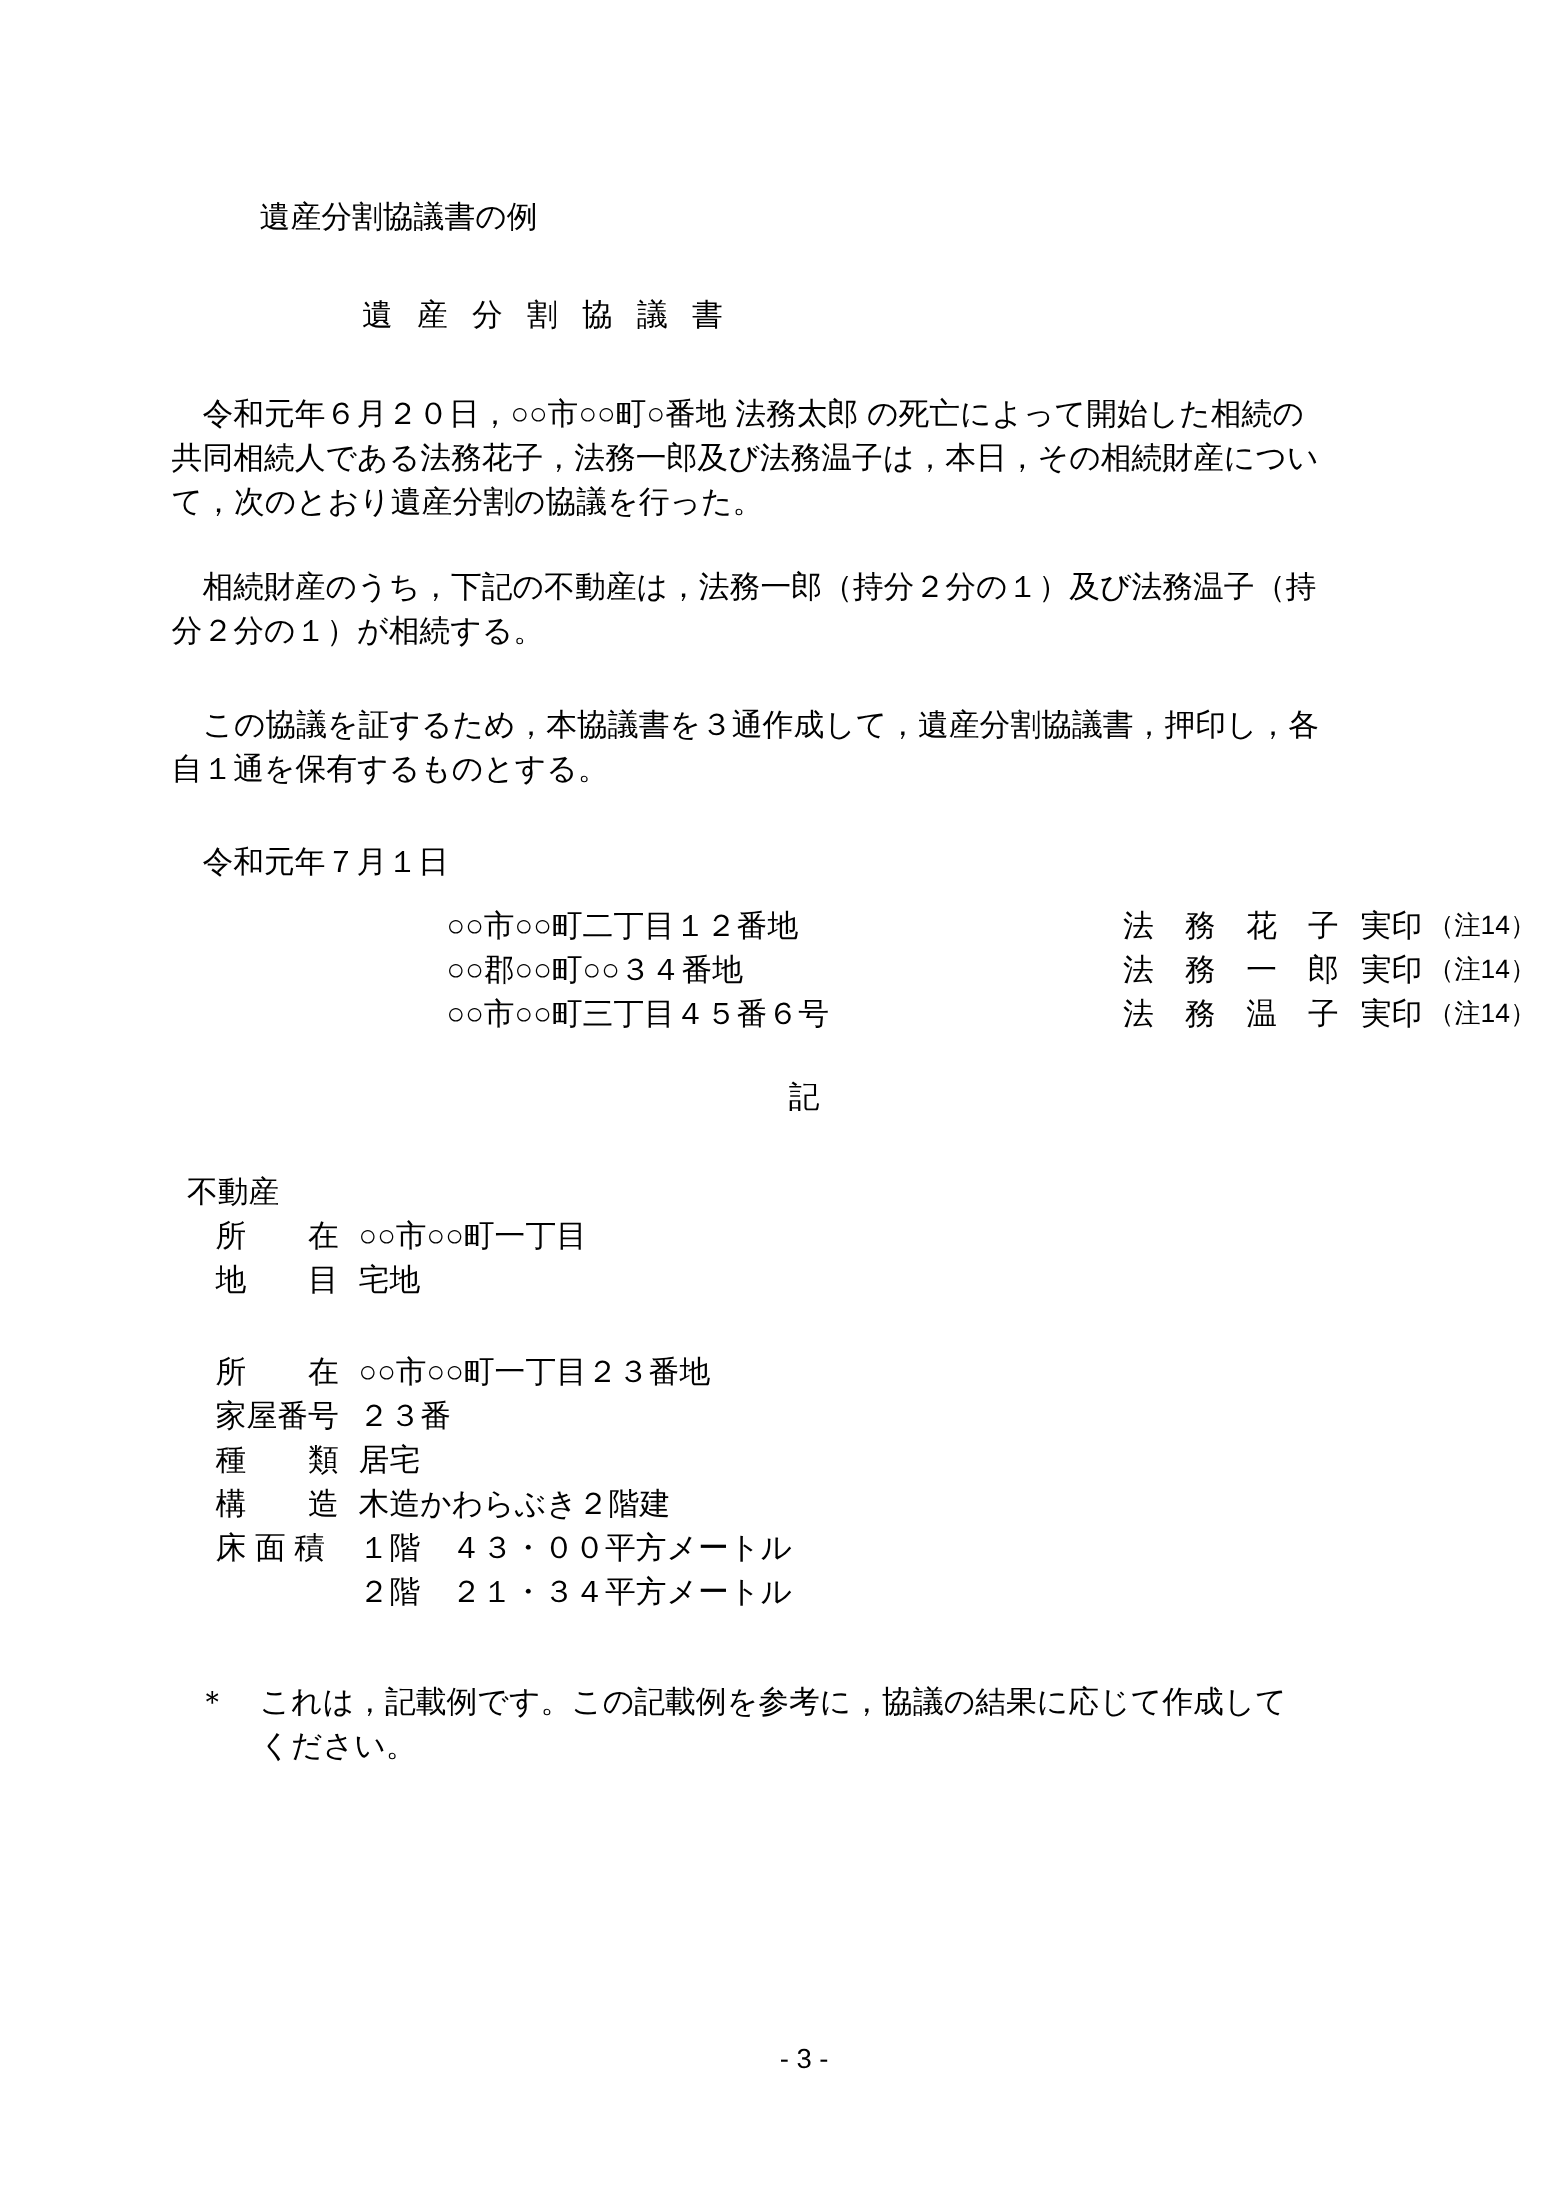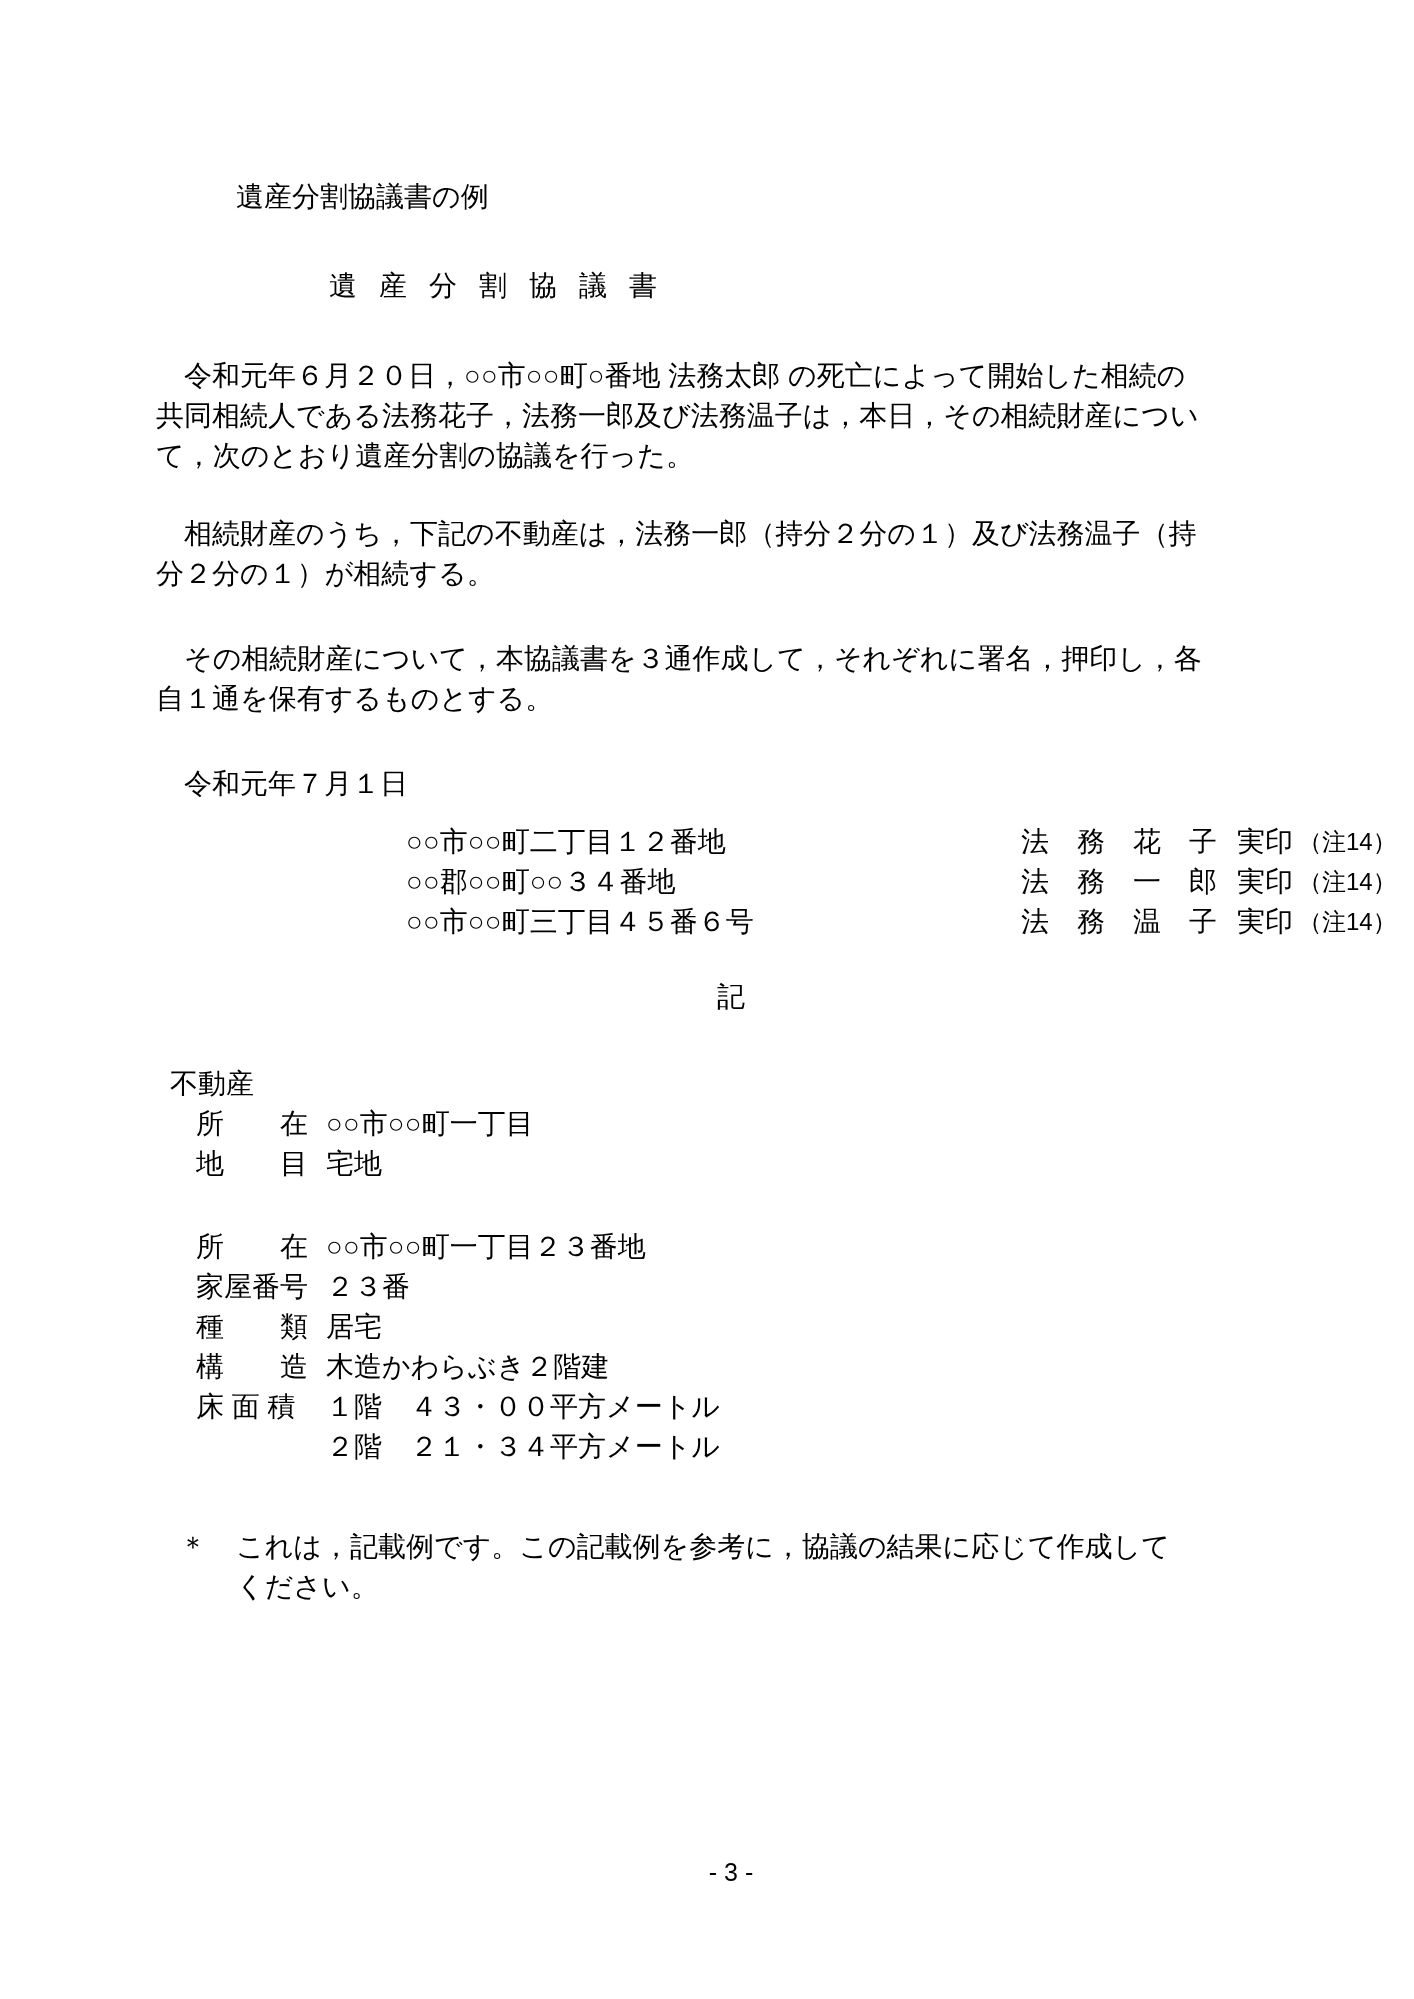--- a/index.html
+++ b/index.html
@@ -47,21 +47,21 @@
 <div class="page">
 
   <div class="doc-label">遺産分割協議書の例</div>
 
   <div class="doc-title">遺産分割協議書</div>
 
   <p class="para p1">令和元年６月２０日，○○市○○町○番地 法務太郎 の死亡によって開始した相続の共同相続人である法務花子，法務一郎及び法務温子は，本日，その相続財産について，次のとおり遺産分割の協議を行った。</p>
 
   <p class="para p2">相続財産のうち，下記の不動産は，法務一郎（持分２分の１）及び法務温子（持分２分の１）が相続する。</p>
 
-  <p class="para p3">その相続財産について，本協議書を３通作成して，それぞれに署名，押印し，各自１通を保有するものとする。</p>
+  <p class="para p3">この協議を証するため，本協議書を３通作成して，遺産分割協議書，押印し，各自１通を保有するものとする。</p>
 
   <div class="date-line">令和元年７月１日</div>
 
   <div class="sig-block">
     <div class="sig-row">
       <span class="sig-address">○○市○○町二丁目１２番地</span>
       <span class="sig-name">法　務　花　子</span>
       <span class="sig-seal">実印</span>
       <span class="sig-ref">（注14）</span>
     </div>

